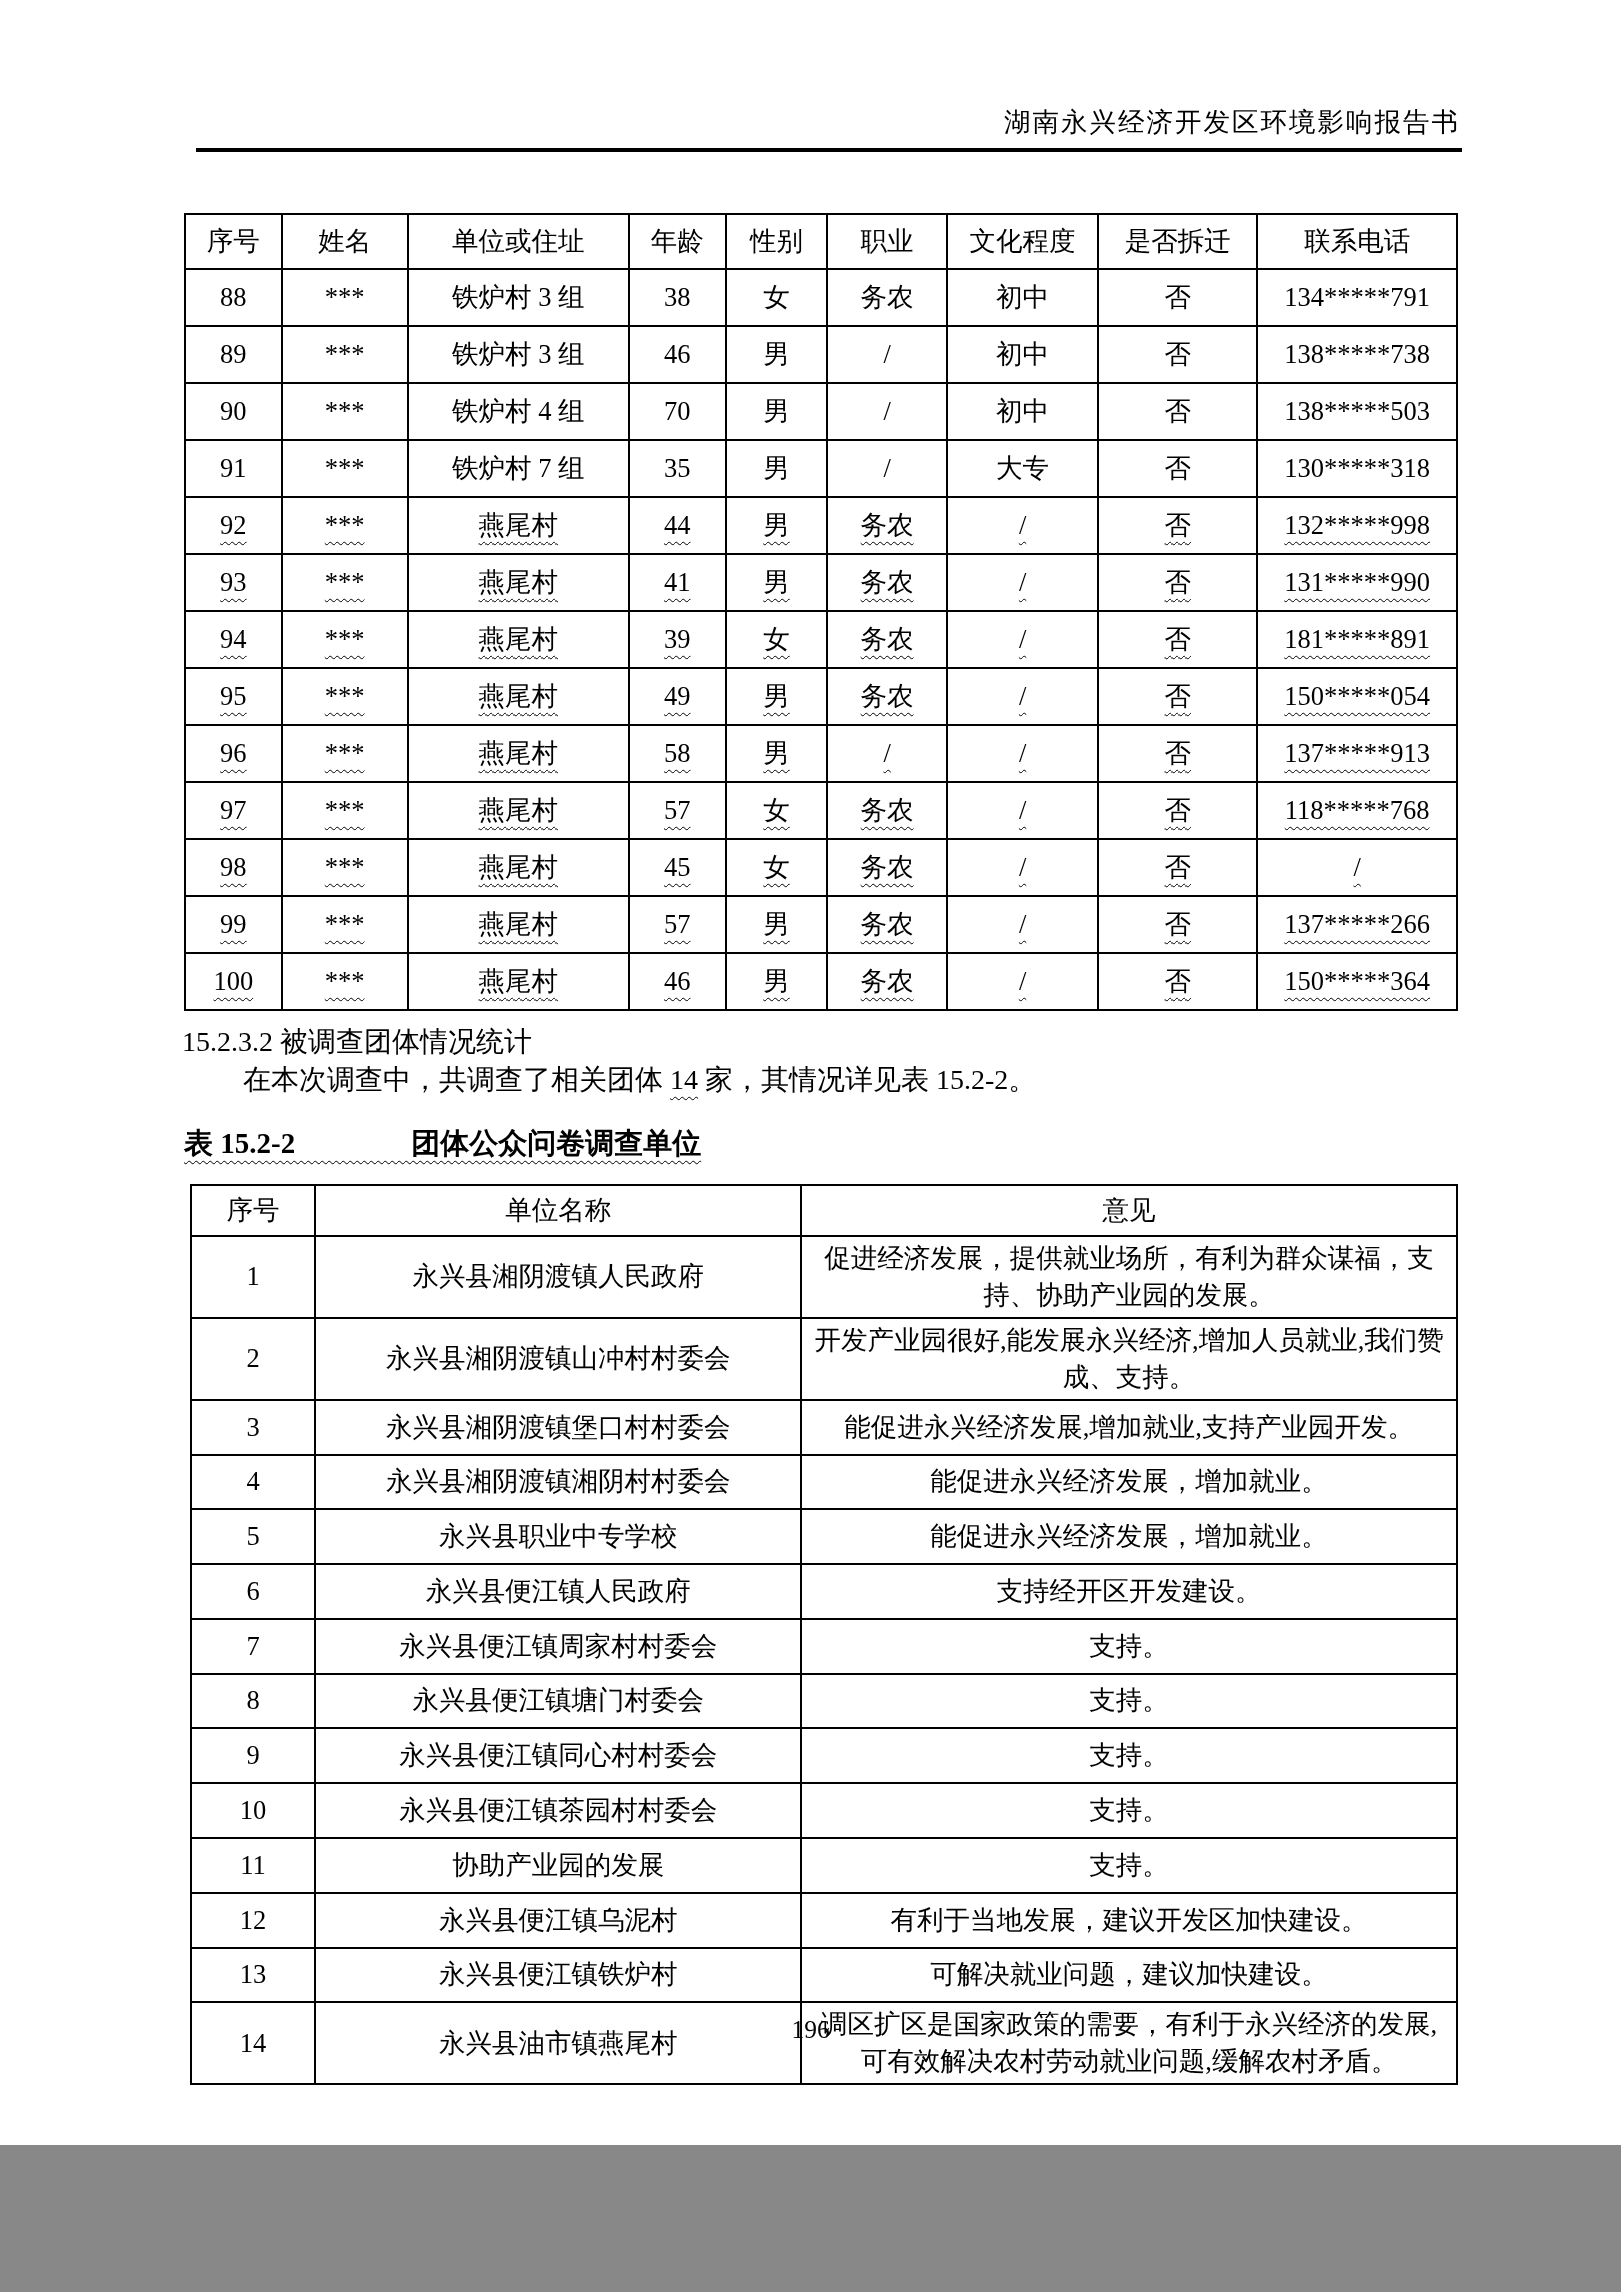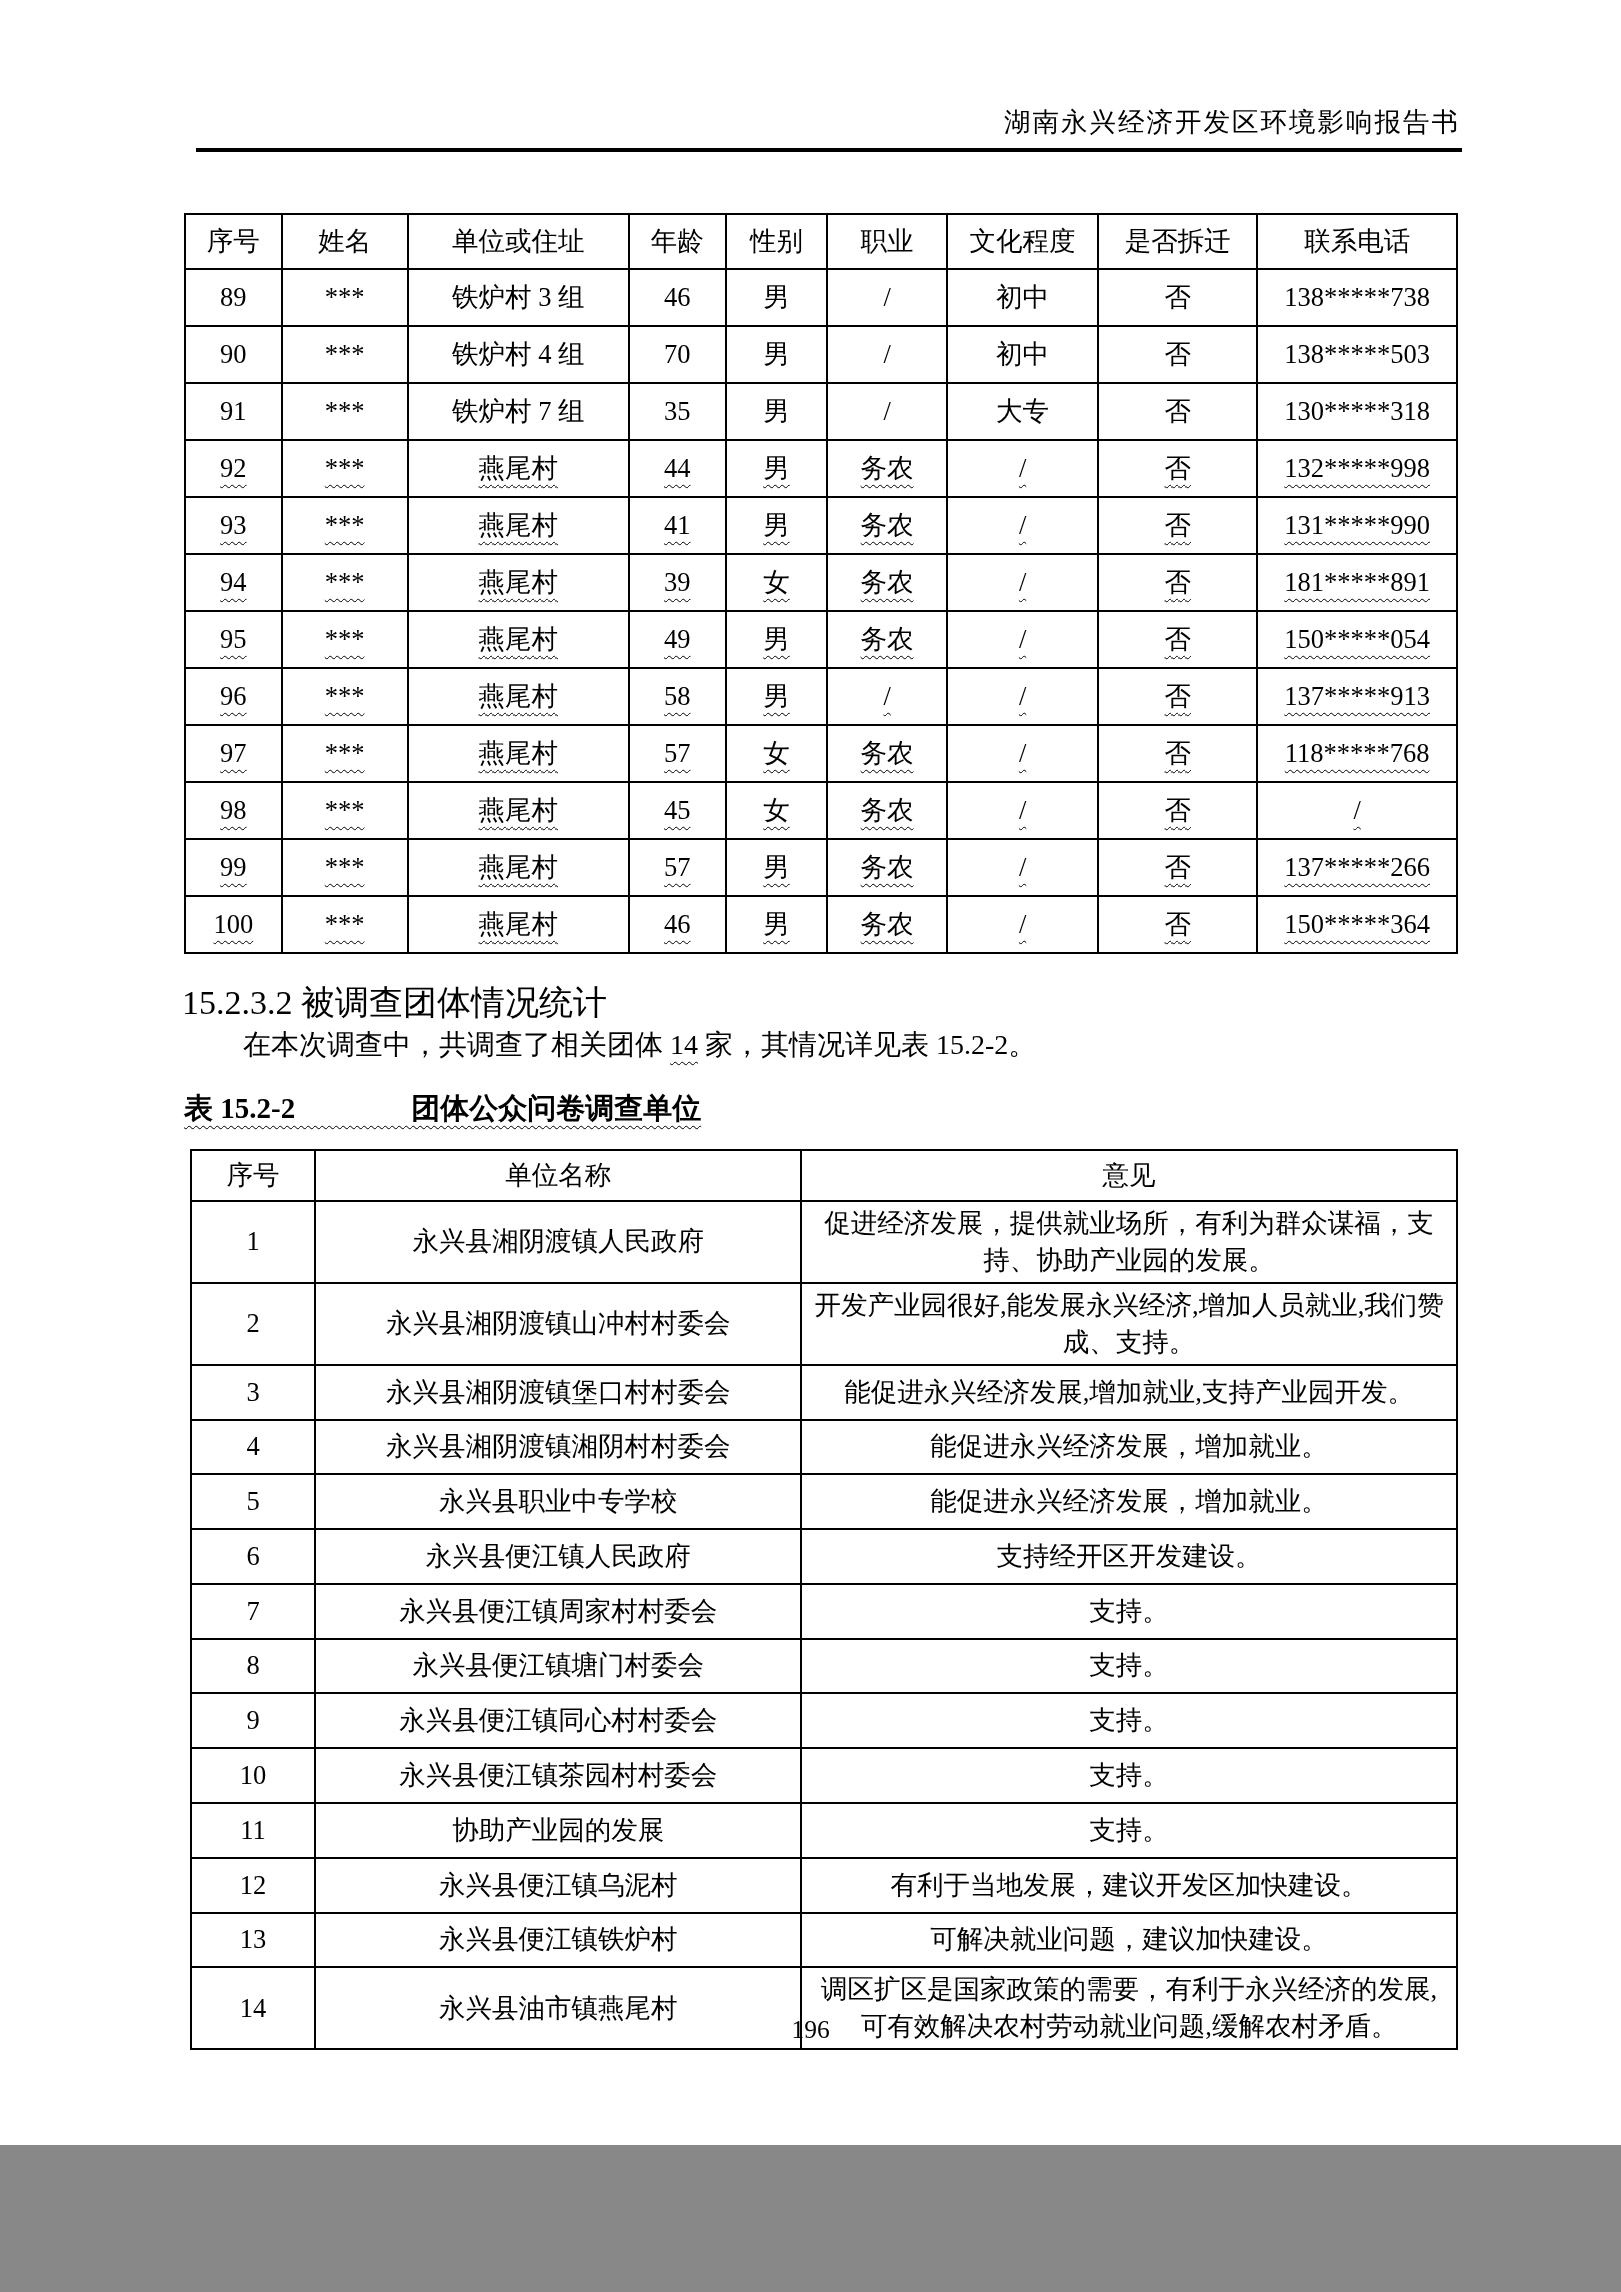--- a/index.html
+++ b/index.html
@@ -16,21 +16,21 @@
   td,th{border-left:2px solid #000;border-right:2px solid #000;
         border-top:2.9px solid #000;border-bottom:2.9px solid #000;
         text-align:center;vertical-align:middle;font-weight:normal;
         padding:2px 5.9px;overflow:hidden;}
   table{border:2.9px solid #000;}
   
   .t1-wrap{margin:61px 163px 0 184px;}
   .t1 th{height:49px;font-size:26.5px;}
   .t1 td{height:51px;font-size:26.5px;}
   
-  .sec-heading{margin:26px 163px 0 182px;font-size:34px;}
+  .sec-heading{margin:12px 163px 0 182px;font-size:28px;}
   .sec-para{margin:0 163px 0 184px;padding-left:59px;font-size:28px;}
   .tbl-title{margin:25.5px 163px 0 184px;text-align:left;font-size:29px;font-weight:bold;}
   
   .t2-wrap{margin:19.6px 163px 0 190px;}
   .t2 th{height:45px;font-size:26.5px;}
   .t2 td{height:47px;font-size:26.5px;line-height:1.4;}
   .t2 .op{padding:2.9px 7.8px;border-radius:23px;}
   
   .wavy{text-decoration-line:underline;text-decoration-style:wavy;
         text-decoration-thickness:1px;text-underline-offset:6.9px;}
@@ -66,20 +66,31 @@
           <th>年龄</th>
           <th>性别</th>
           <th>职业</th>
           <th>文化程度</th>
           <th>是否拆迁</th>
           <th>联系电话</th>
         </tr>
       </thead>
       <tbody>
 
+          <tr>
+            <td><span>88</span></td>
+            <td><span>***</span></td>
+            <td><span>铁炉村 3 组</span></td>
+            <td><span>38</span></td>
+            <td><span>女</span></td>
+            <td><span>务农</span></td>
+            <td><span>初中</span></td>
+            <td><span>否</span></td>
+            <td><span>134*****791</span></td>
+          </tr>
 
           <tr>
             <td><span>89</span></td>
             <td><span>***</span></td>
             <td><span>铁炉村 3 组</span></td>
             <td><span>46</span></td>
             <td><span>男</span></td>
             <td><span>/</span></td>
             <td><span>初中</span></td>
             <td><span>否</span></td>

